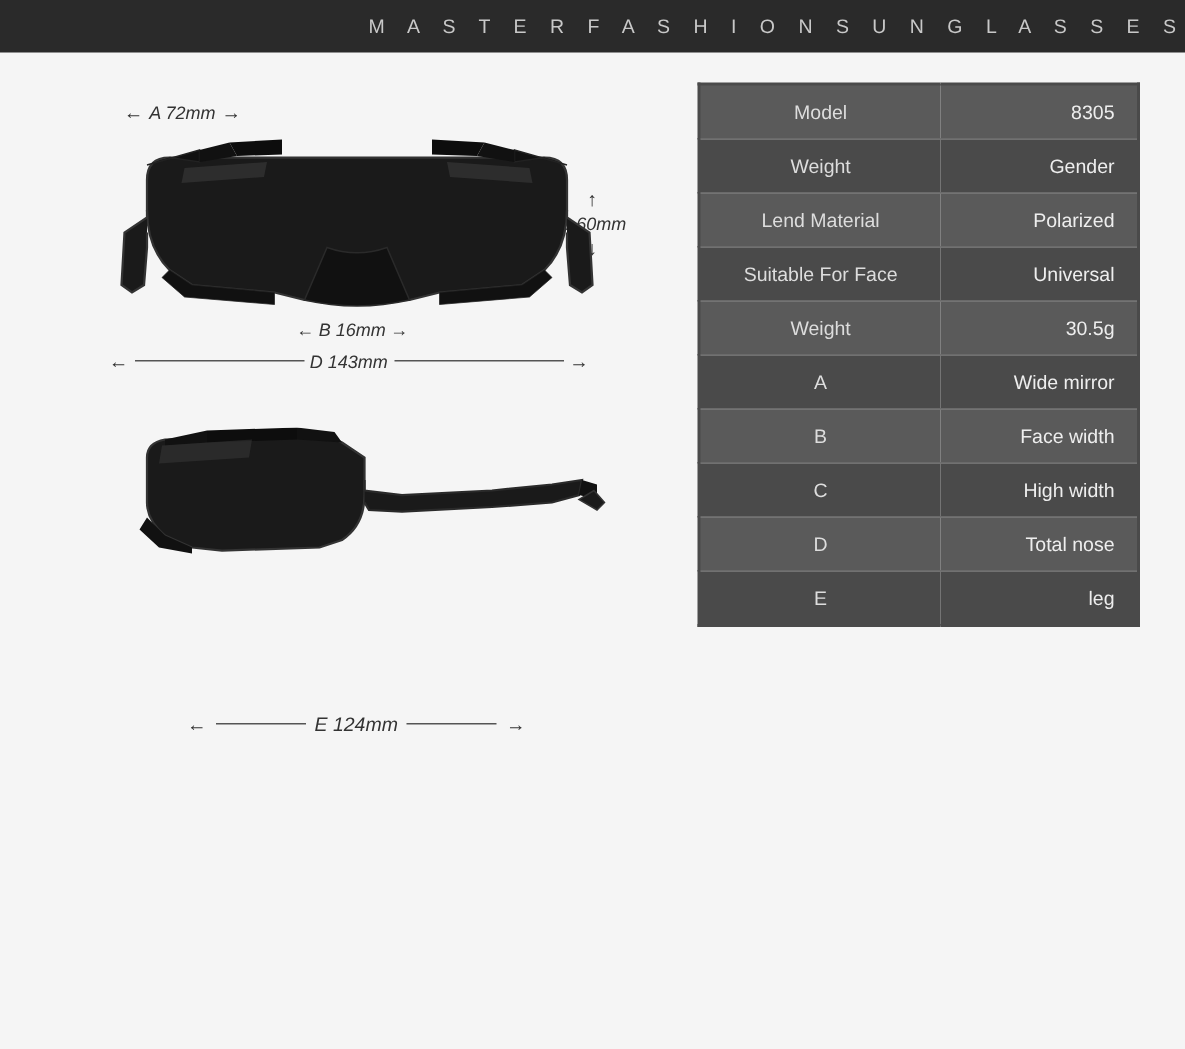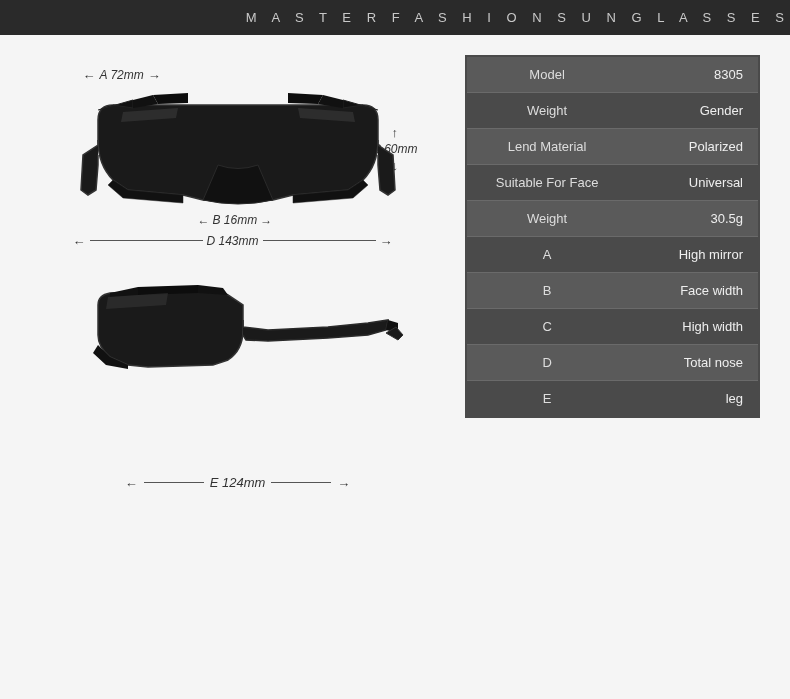--- a/index.html
+++ b/index.html
@@ -246,21 +246,21 @@
           <tr>
             <td>Suitable For Face</td>
             <td>Universal</td>
           </tr>
           <tr>
             <td>Weight</td>
             <td>30.5g</td>
           </tr>
           <tr>
             <td>A</td>
-            <td>High mirror</td>
+            <td>Wide mirror</td>
           </tr>
           <tr>
             <td>B</td>
             <td>Face width</td>
           </tr>
           <tr>
             <td>C</td>
             <td>High width</td>
           </tr>
           <tr>

